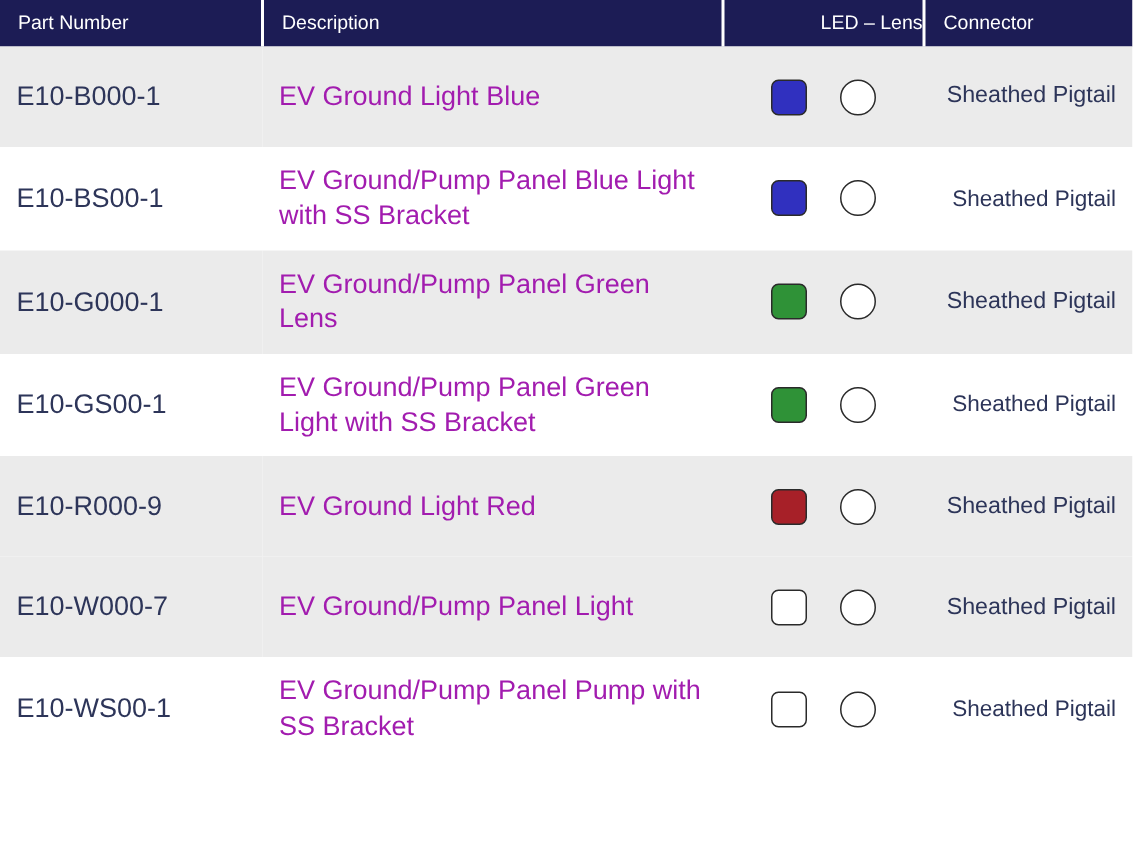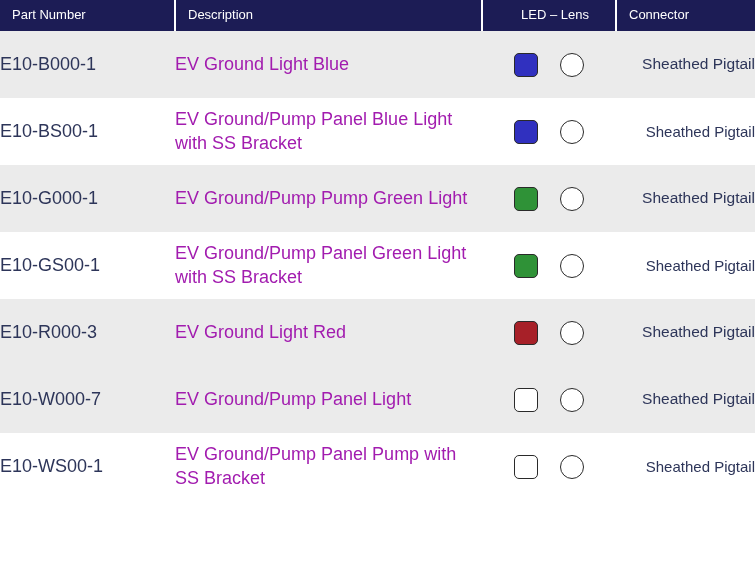--- a/index.html
+++ b/index.html
@@ -32,35 +32,35 @@
     text-align: left;
     padding: 7px 0 9px 12px;
     vertical-align: middle;
     border-right: 2px solid #ffffff;
     white-space: nowrap;
   }
   .product-table thead th.th-last {
     border-right: none;
   }
   .product-table thead th.th-center {
-    text-align: center;
+    text-align: right;
     margin-left: 26px;
   }
 
   
   .product-table tbody tr.row-alt {
     background: #ebebeb;
   }
   .product-table tbody tr.row-plain {
     background: #ffffff;
   }
 
   .product-table tbody td {
     vertical-align: middle;
-    padding: 0;
+    padding: 11px;
     height: 67px;
     box-sizing: border-box;
   }
 
   .cell-part {
     padding-left: 12px;
     font-size: 18px;
     line-height: 1.28;
     color: #2d3559;
   }
@@ -149,42 +149,42 @@
         <td class="cell-led">
           <div class="led-wrap">
             <span class="led-chip" style="background: rgb(48, 48, 191);"></span>
             <span class="lens-circle" style="background: rgb(255, 255, 255);"></span>
           </div>
         </td>
         <td class="cell-conn">Sheathed Pigtail</td>
       </tr>
       <tr class="row-alt">
         <td class="cell-part">E10-G000-1</td>
-        <td class="cell-desc">EV Ground/Pump Pump Green Light</td>
+        <td class="cell-desc">EV Ground/Pump Panel Green Lens</td>
         <td class="cell-led">
           <div class="led-wrap">
             <span class="led-chip" style="background: rgb(47, 146, 55);"></span>
             <span class="lens-circle" style="background: rgb(255, 255, 255);"></span>
           </div>
         </td>
         <td class="cell-conn">Sheathed Pigtail</td>
       </tr>
       <tr class="row-plain">
         <td class="cell-part">E10-GS00-1</td>
         <td class="cell-desc">EV Ground/Pump Panel Green Light with SS Bracket</td>
         <td class="cell-led">
           <div class="led-wrap">
             <span class="led-chip" style="background: rgb(47, 146, 55);"></span>
             <span class="lens-circle" style="background: rgb(255, 255, 255);"></span>
           </div>
         </td>
         <td class="cell-conn">Sheathed Pigtail</td>
       </tr>
       <tr class="row-alt">
-        <td class="cell-part">E10-R000-3</td>
+        <td class="cell-part">E10-R000-9</td>
         <td class="cell-desc">EV Ground Light Red</td>
         <td class="cell-led">
           <div class="led-wrap">
             <span class="led-chip" style="background: rgb(167, 32, 40);"></span>
             <span class="lens-circle" style="background: rgb(255, 255, 255);"></span>
           </div>
         </td>
         <td class="cell-conn">Sheathed Pigtail</td>
       </tr>
       <tr class="row-alt">

